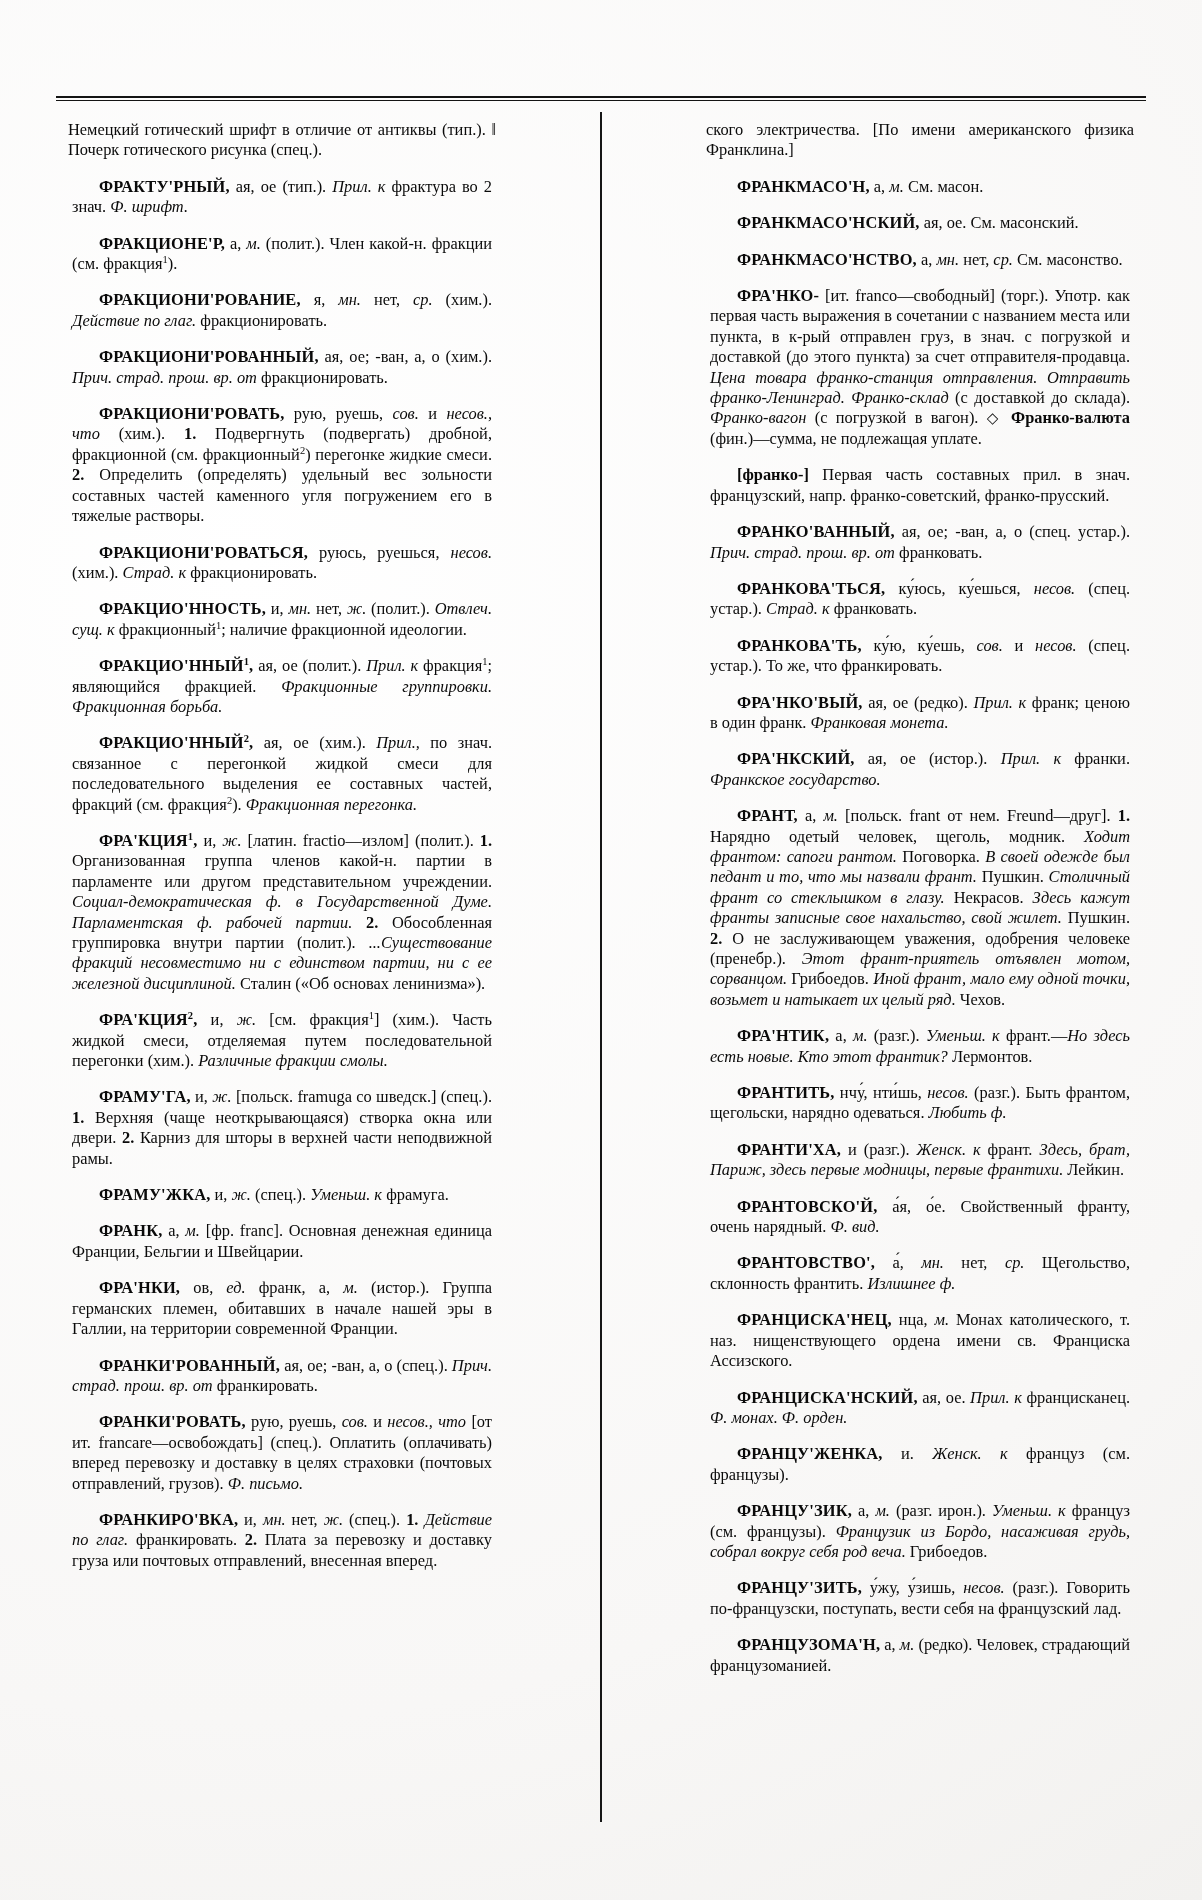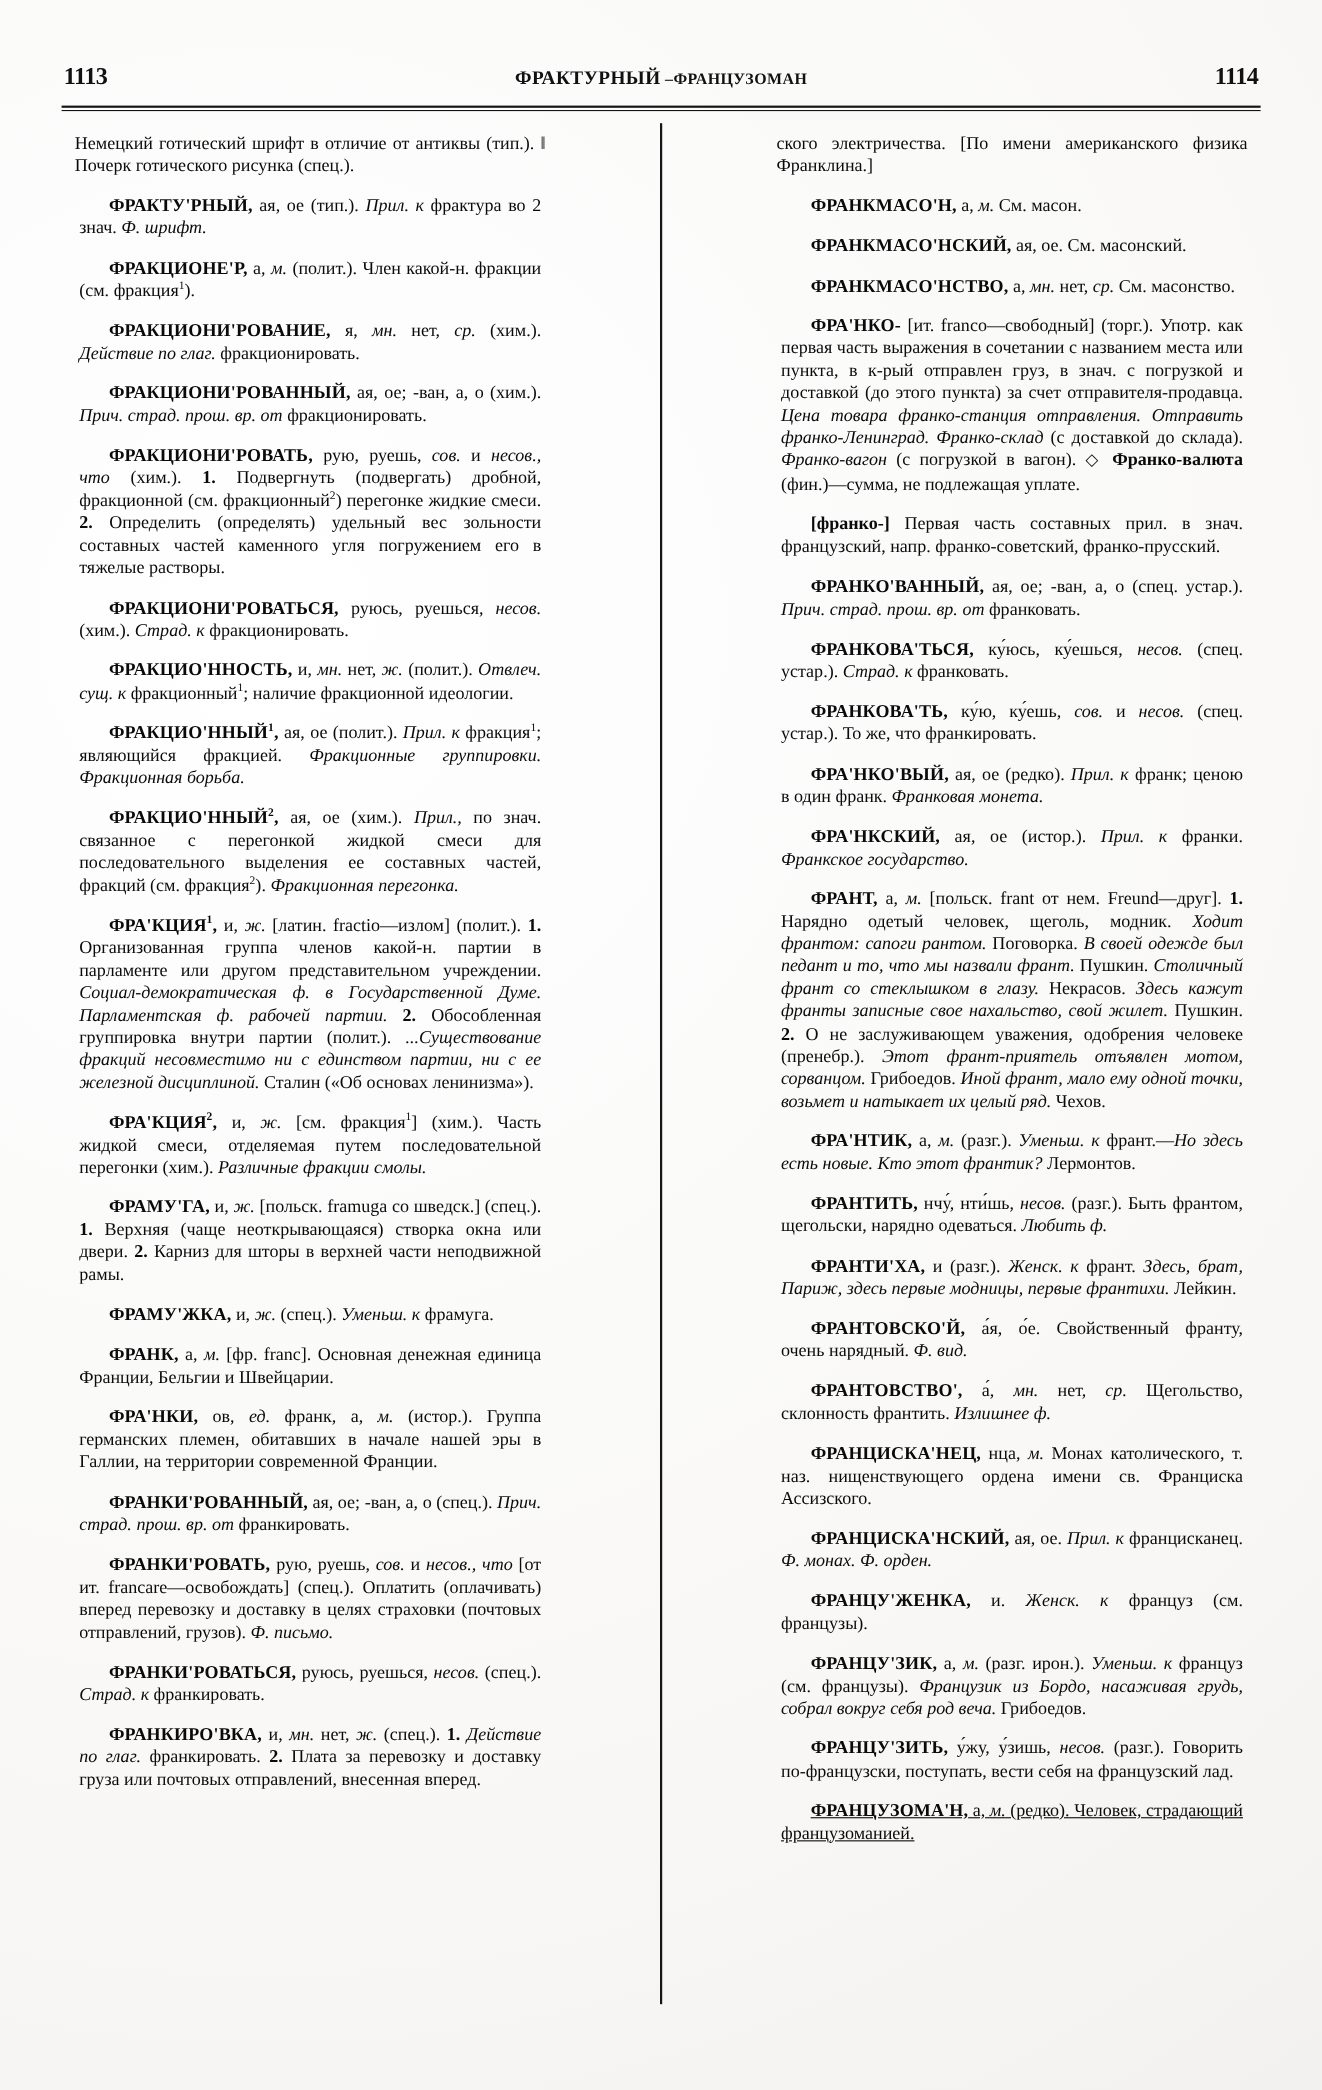--- a/index.html
+++ b/index.html
@@ -101,45 +101,40 @@
   p.entry {
     margin: 16px;
     text-indent: 27px;
     text-align: justify;
   }
   p.cont {
     margin: 12px;
     text-indent: 0;
     text-align: justify;
   }
-  p.last-line-left { text-align-last: left; text-decoration: underline; }
+  p.last-line-left { text-align-last: left; }
 
   .hw {
     font-weight: 700;
     letter-spacing: 0.15px;
   }
   .it { font-style: italic; }
   .bd { font-weight: 700; }
   sup {
     font-size: 0.64em;
     vertical-align: super;
     line-height: 0;
   }
   .dia { font-size: 0.92em; }
 </style>
 </head>
 <body>
 
 <div class="page">
 
-  <div class="runhead">
-    <span class="folio">1113</span>
-    <span class="runhead-title"><span>ФРАКТУРНЫЙ</span><span class="small"> –</span><span class="small">ФРАНЦУЗОМАН</span></span>
-    <span class="folio">1114</span>
-  </div>
 
   <div class="rule">
     <div class="r1"></div>
     <div class="r2"></div>
   </div>
 
   <div class="cols">
     <div class="colrule"></div>
 
     <div class="col col-left">
@@ -173,21 +168,20 @@
       <p class="entry"><span class="hw">ФРАМУ'ЖКА,</span> и, <span class="it">ж.</span> (спец.). <span class="it">Уменьш. к</span> фрамуга.</p>
 
       <p class="entry"><span class="hw">ФРАНК,</span> а, <span class="it">м.</span> [фр. franc]. Основная денежная единица Франции, Бельгии и Швейцарии.</p>
 
       <p class="entry"><span class="hw">ФРА'НКИ,</span> ов, <span class="it">ед.</span> франк, а, <span class="it">м.</span> (истор.). Группа германских племен, обитавших в начале нашей эры в Галлии, на территории современной Франции.</p>
 
       <p class="entry"><span class="hw">ФРАНКИ'РОВАННЫЙ,</span> ая, ое; -ван, а, о (спец.). <span class="it">Прич. страд. прош. вр. от</span> франкировать.</p>
 
       <p class="entry"><span class="hw">ФРАНКИ'РОВАТЬ,</span> рую, руешь, <span class="it">сов.</span> и <span class="it">несов., что</span> [от ит. francare—освобождать] (спец.). Оплатить (оплачивать) вперед перевозку и доставку в целях страховки (почтовых отправлений, грузов). <span class="it">Ф. письмо.</span></p>
 
-      <p class="entry"><span class="hw">ФРАНКИ'РОВАТЬСЯ,</span> руюсь, руешься, <span class="it">несов.</span> (спец.). <span class="it">Страд. к</span> франкировать.</p>
 
       <p class="entry"><span class="hw">ФРАНКИРО'ВКА,</span> и, <span class="it">мн.</span> нет, <span class="it">ж.</span> (спец.). <span class="bd">1.</span> <span class="it">Действие по глаг.</span> франкировать. <span class="bd">2.</span> Плата за перевозку и доставку груза или почтовых отправлений, внесенная вперед.</p>
 
 
     </div>
 
     <div class="col col-right">
 
       <p class="cont">ского электричества. [По имени американского физика Франклина.]</p>
 

